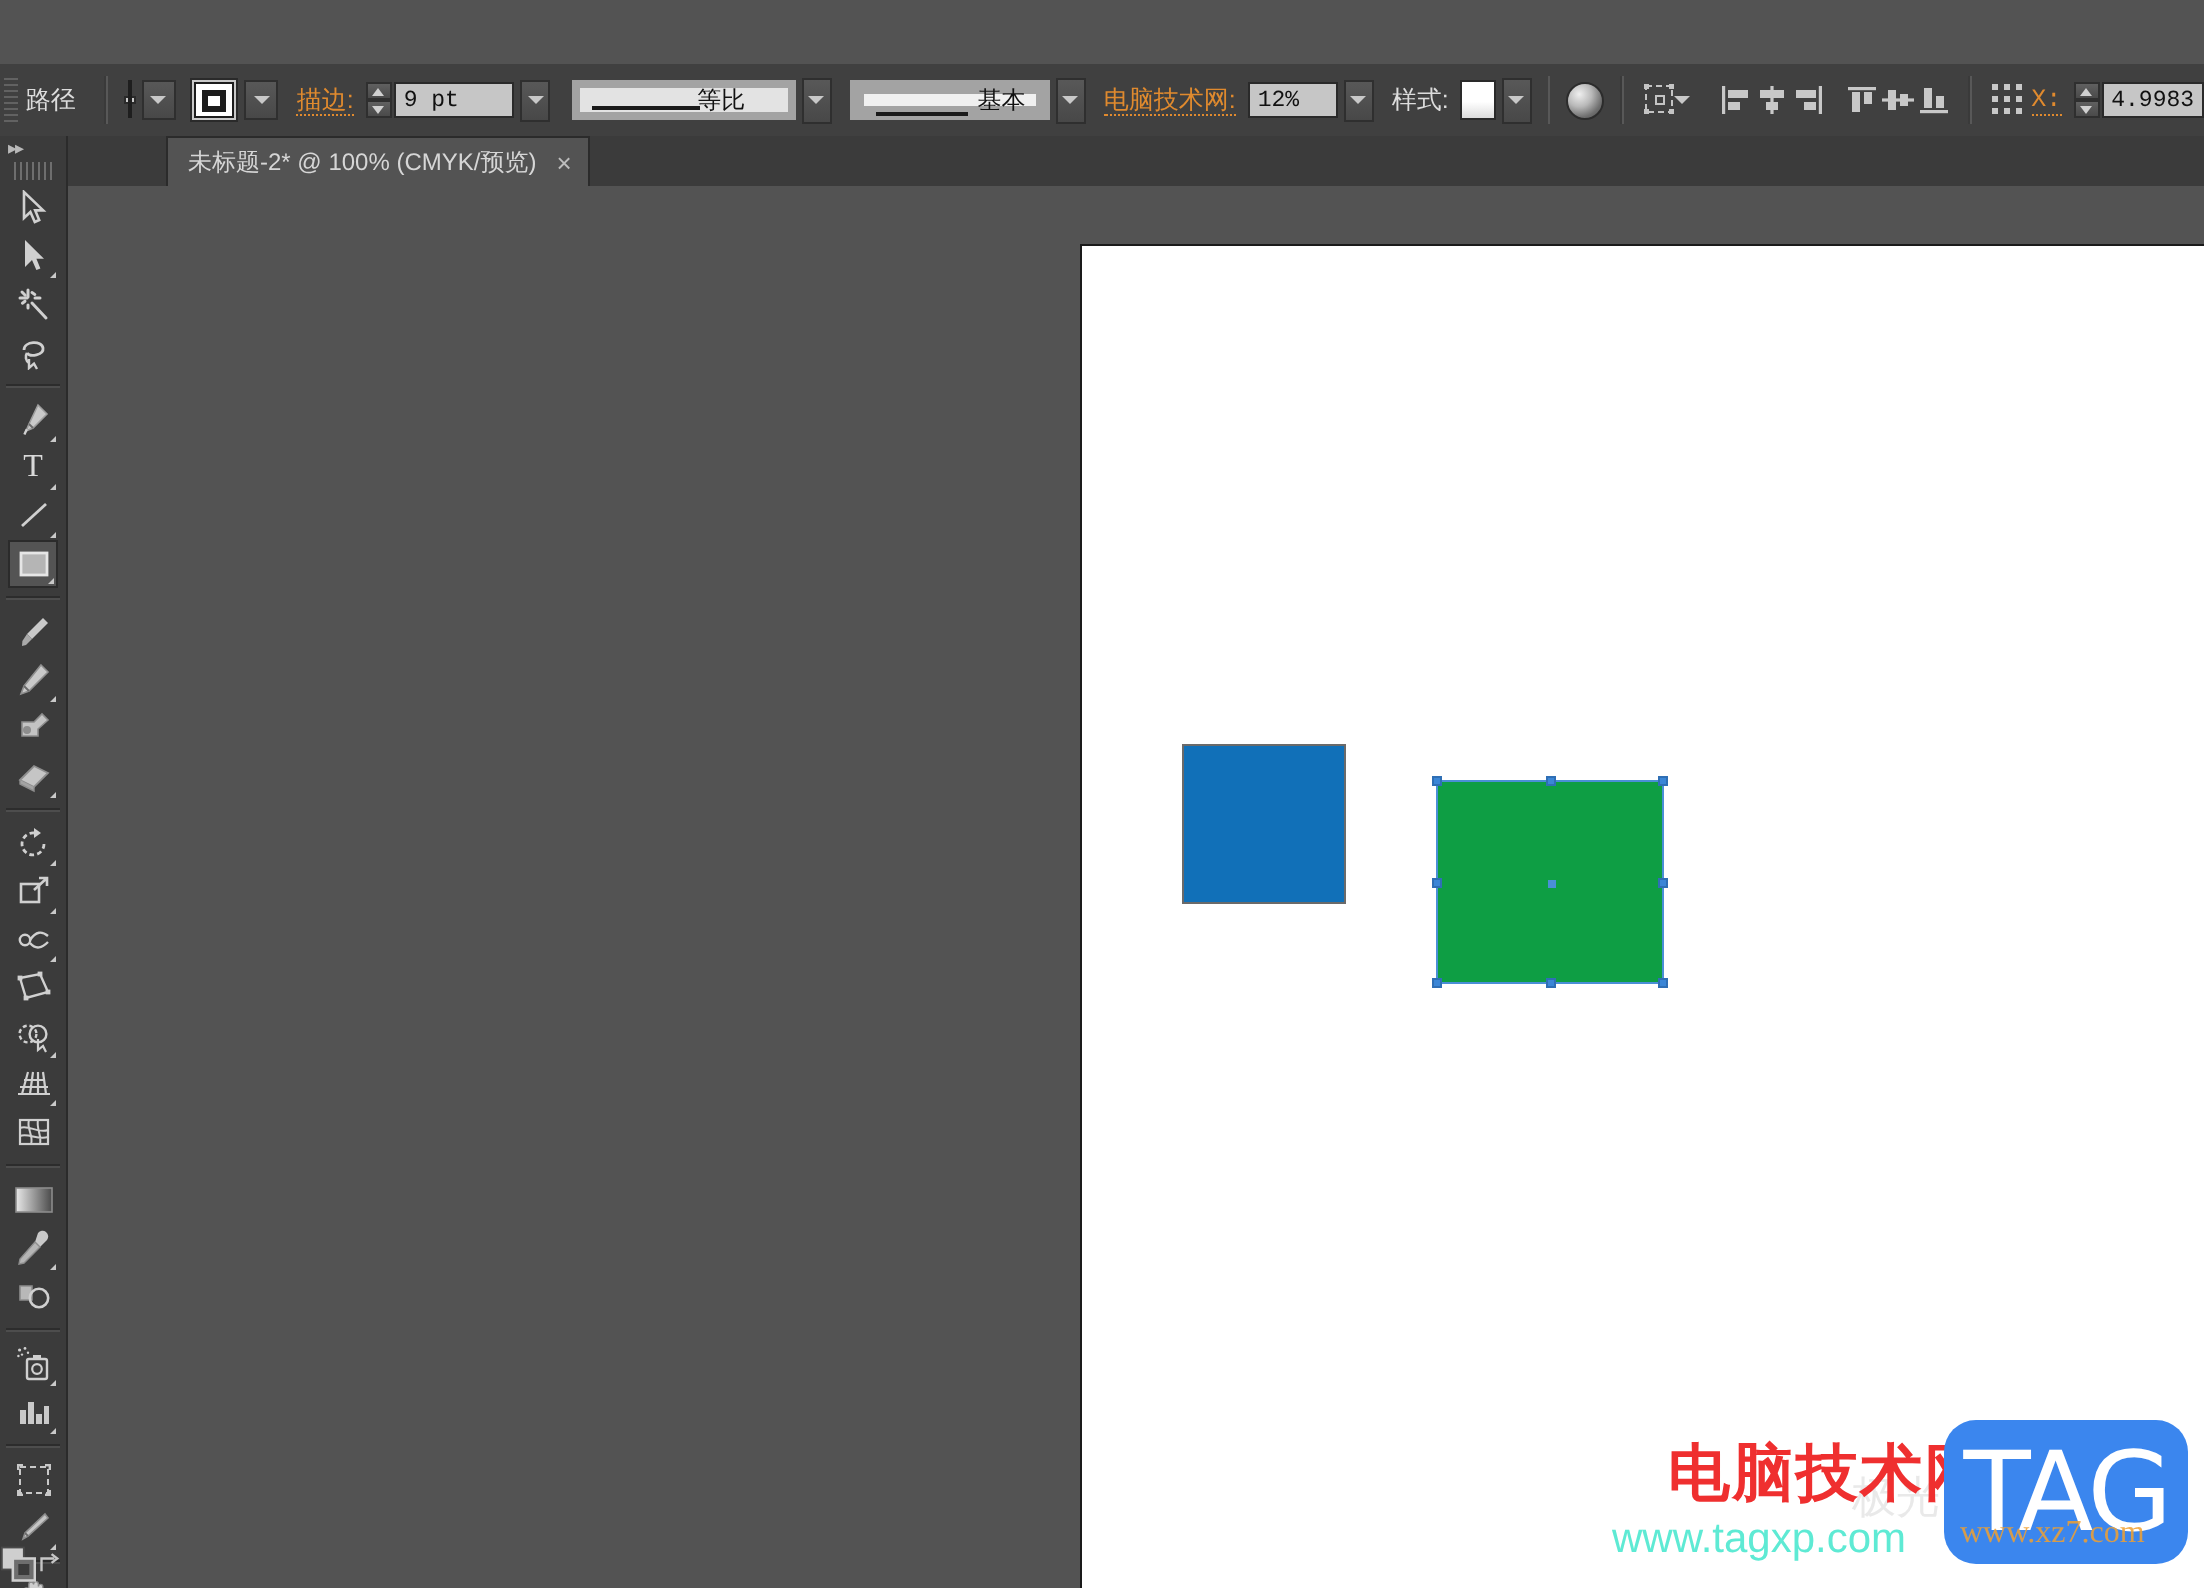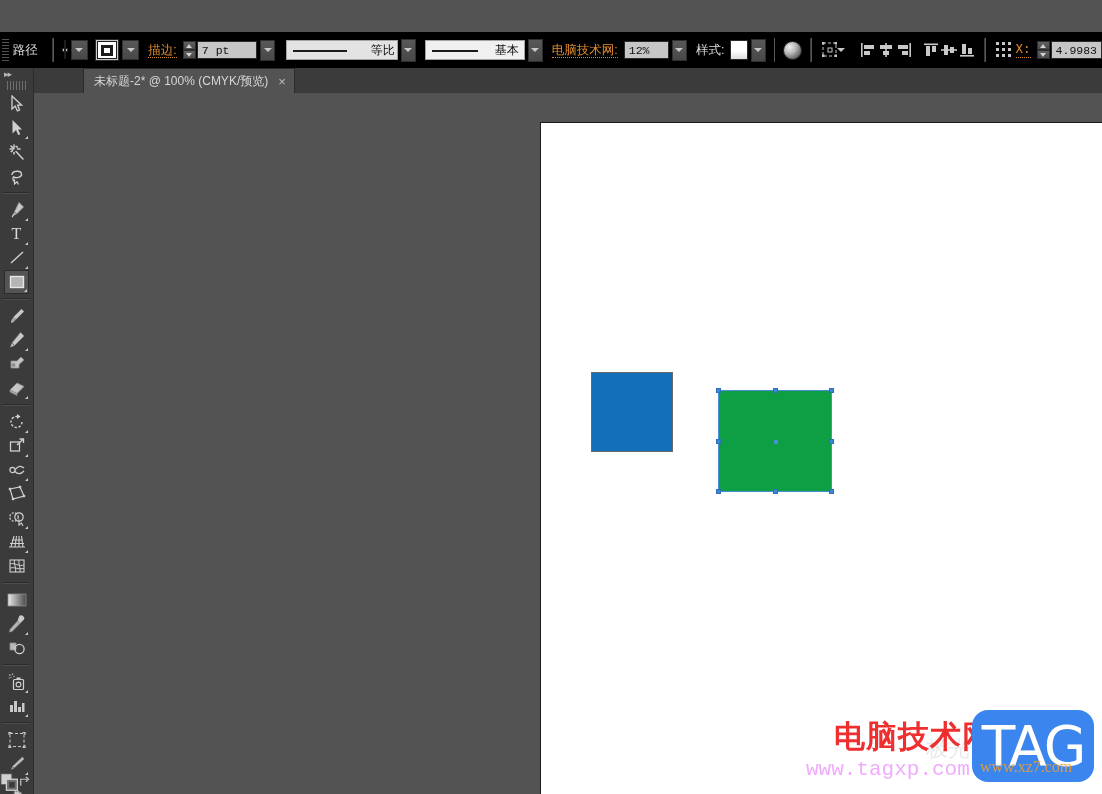--- a/index.html
+++ b/index.html
@@ -46,21 +46,21 @@
     content:"";position:absolute;left:10px;top:7px;width:11px;height:1px;background:#c2c2c2;
   }
   .tri-dn{
     width:0;height:0;border-left:4px solid transparent;border-right:4px solid transparent;
     border-top:5px solid #c2c2c2;margin-left:4px;
   }
 
   
   .optbar{
     position:absolute;left:0;top:32px;width:1102px;height:36px;
-    background:#000000;border-bottom:1px solid #2e2e2e;
+    background:#404040;border-bottom:1px solid #2e2e2e;
     display:flex;align-items:center;
   }
   .grip{
     width:9px;height:22px;margin-left:2px;margin-right:4px;
     background-image:
       linear-gradient(to bottom,#6e6e6e 1px,transparent 1px),
       linear-gradient(to bottom,#6e6e6e 1px,transparent 1px);
     background-size:100% 3px;background-repeat:repeat-y;
     opacity:.75;
   }
@@ -94,30 +94,30 @@
     border:1px solid #2f2f2f;display:flex;align-items:center;justify-content:center;box-sizing:border-box;
   }
   .sp-up{width:0;height:0;border-left:3px solid transparent;border-right:3px solid transparent;border-bottom:4px solid #d0d0d0;}
   .sp-dn{width:0;height:0;border-left:3px solid transparent;border-right:3px solid transparent;border-top:4px solid #d0d0d0;}
   .field{
     height:18px;background:#c6c6c6;border:1px solid #2a2a2a;color:#111;
     font-size:11.5px;font-family:"Liberation Mono","DejaVu Sans Mono",monospace;
     display:flex;align-items:center;padding:0 4px;box-sizing:border-box;
   }
   .profile-box{
-    height:20px;min-width:112px;background:#e3e3e3;border:1px solid #a3a3a3;
-    display:flex;align-items:center;justify-content:flex-end;padding:0 2px;box-sizing:border-box;
+    height:20px;min-width:112px;background:#e3e3e3;border:4px solid #a3a3a3;
+    display:flex;align-items:center;justify-content:flex-end;padding:0 21px;box-sizing:border-box;
     position:relative;
   }
   .profile-box .pline{
     position:absolute;left:6px;top:9px;width:54px;height:2px;background:#1a1a1a;
   }
   .profile-box span{color:#111;font-size:12px;}
   .brush-box{
-    height:20px;min-width:100px;background:#f0f0f0;border:1px solid #a3a3a3;
+    height:20px;min-width:100px;background:#f0f0f0;border:7px solid #a3a3a3;
     display:flex;align-items:center;justify-content:flex-end;padding:0 5px;box-sizing:border-box;position:relative;
   }
   .brush-box .pline{position:absolute;left:6px;top:9px;width:46px;height:2px;background:#1a1a1a;}
   .brush-box span{color:#111;font-size:12px;}
   .style-sw{
     width:22px;height:20px;background:linear-gradient(to bottom,#ffffff 55%,#dcdcdc 100%);
     border:1px solid #2a2a2a;box-sizing:border-box;
   }
   .sphere{
     width:17px;height:17px;border-radius:50%;
@@ -178,22 +178,22 @@
   .hnd{position:absolute;width:5px;height:5px;background:#3b86d6;border:1px solid #2f6fb5;box-sizing:border-box;}
   .centerpt{position:absolute;width:4px;height:4px;background:#4a8fd6;}
 
   
   .wm{position:absolute;left:806px;top:706px;width:296px;height:88px;}
   .wm-cn{
     position:absolute;left:0;top:10px;color:#ef2f2f;font-size:31px;font-weight:bold;
     font-family:"DejaVu Sans",sans-serif;letter-spacing:1px;margin-left:28px;
   }
   .wm-url{
-    position:absolute;left:0;top:52px;color:#f0abfc;font-size:21px;
-    font-family:Liberation Mono, monospace;
+    position:absolute;left:0;top:52px;color:#5eead4;font-size:21px;
+    font-family:Liberation Sans, sans-serif;
   }
   .wm-tag{
     position:absolute;left:166px;top:4px;width:122px;height:72px;background:#3b86ee;border-radius:16px;
     display:flex;align-items:center;justify-content:center;
   }
   .wm-tag span{color:#ffffff;font-size:55px;font-weight:normal;font-family:"DejaVu Sans",sans-serif;letter-spacing:-2px;}
   .wm-xz{
     position:absolute;left:174px;top:52px;color:#f0a030;font-size:16px;
     font-family:"Liberation Serif","DejaVu Serif",serif;opacity:.85;z-index:3;
   }
@@ -241,21 +241,21 @@
     <div class="opt-label orange">描边:</div>
 
     <div class="spin">
       <b>
           <i class="sp-up"></i>
         </b>
       <b>
           <i class="sp-dn"></i>
         </b>
     </div>
-    <div class="field" style="width:76px">7 pt</div>
+    <div class="field" style="width:76px">9 pt</div>
     <div class="dd-btn" style="height:19px;width:17px">
       <i class="dd-caret"></i>
     </div>
 
     <div style="width:14px"></div>
 
     <div class="profile-box" style="width:118px">
       <i class="pline"></i>
       <span>等比</span>
     </div>

